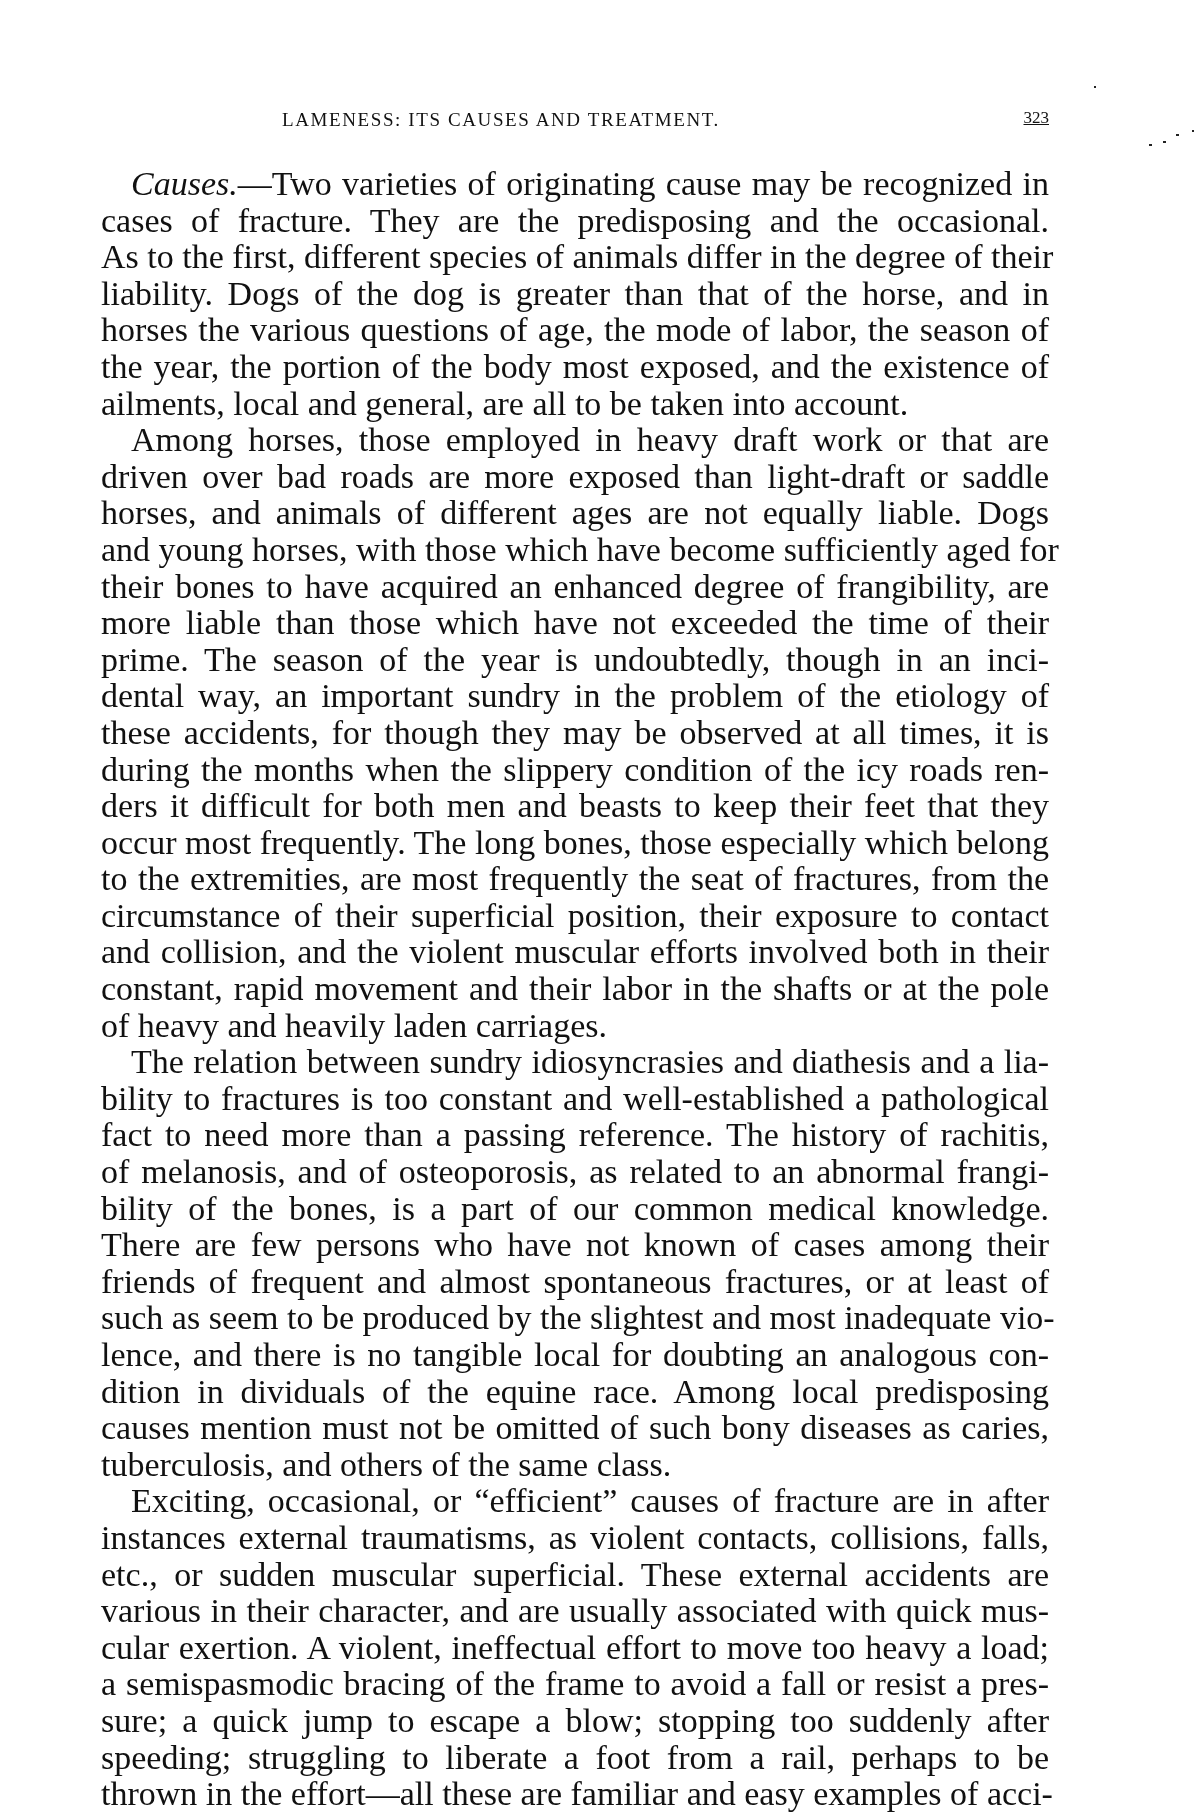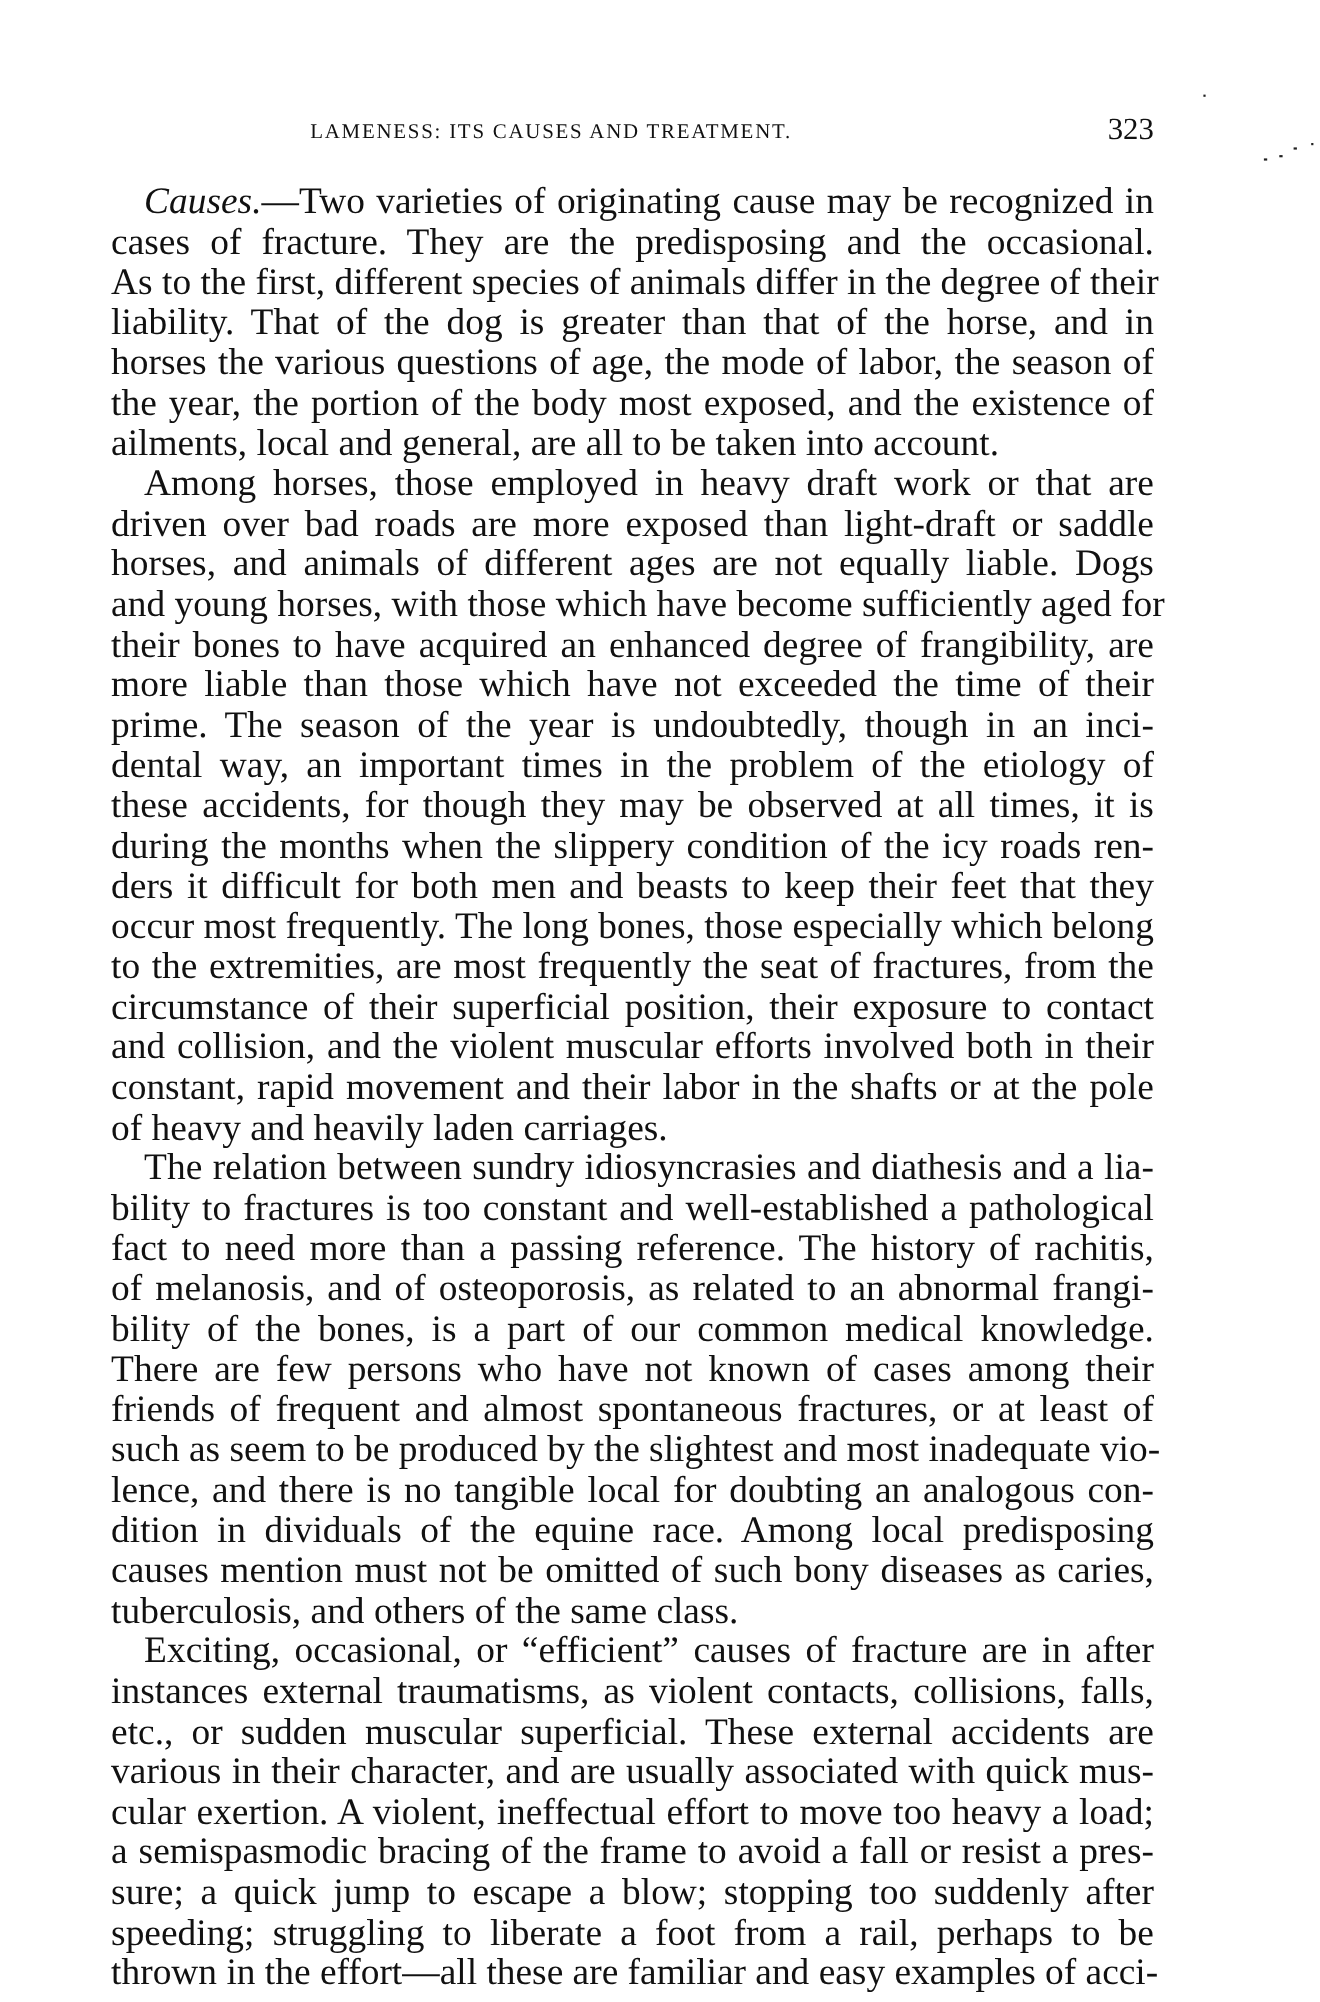--- a/index.html
+++ b/index.html
@@ -35,22 +35,23 @@
       font-size: 19px;
       letter-spacing: 1.6px;
       text-transform: uppercase;
       line-height: 32px;
       white-space: nowrap;
     }
     .page-number {
       position: absolute;
       right: 0;
       top: -2px;
-      font-size: 28px;
+      font-size: 17px;
       line-height: 32px;
+      text-decoration: underline;
     }
     .body-text {
       position: absolute;
       left: 101px;
       top: 166px;
       width: 948px;
     }
     .para {
       margin: 0;
       font-size: 34px;
@@ -90,35 +91,35 @@
     <span class="running-title">Lameness: its causes and treatment.</span>
     <span class="page-number">323</span>
   </div>
 
   <div class="body-text">
 
     <p class="para">
       <span class="line indent"><span class="run-in">Causes.</span><span>—Two varieties of originating cause may be recognized in</span></span>
       <span class="line">cases of fracture. They are the predisposing and the occasional.</span>
       <span class="line">As to the first, different species of animals differ in the degree of their</span>
-      <span class="line">liability. That of the dog is greater than that of the horse, and in</span>
+      <span class="line">liability. Dogs of the dog is greater than that of the horse, and in</span>
       <span class="line">horses the various questions of age, the mode of labor, the season of</span>
       <span class="line">the year, the portion of the body most exposed, and the existence of</span>
       <span class="line last">ailments, local and general, are all to be taken into account.</span>
     </p>
 
     <p class="para">
       <span class="line indent">Among horses, those employed in heavy draft work or that are</span>
       <span class="line">driven over bad roads are more exposed than light-draft or saddle</span>
       <span class="line">horses, and animals of different ages are not equally liable. Dogs</span>
       <span class="line">and young horses, with those which have become sufficiently aged for</span>
       <span class="line">their bones to have acquired an enhanced degree of frangibility, are</span>
       <span class="line">more liable than those which have not exceeded the time of their</span>
       <span class="line">prime. The season of the year is undoubtedly, though in an inci-</span>
-      <span class="line">dental way, an important times in the problem of the etiology of</span>
+      <span class="line">dental way, an important sundry in the problem of the etiology of</span>
       <span class="line">these accidents, for though they may be observed at all times, it is</span>
       <span class="line">during the months when the slippery condition of the icy roads ren-</span>
       <span class="line">ders it difficult for both men and beasts to keep their feet that they</span>
       <span class="line">occur most frequently. The long bones, those especially which belong</span>
       <span class="line">to the extremities, are most frequently the seat of fractures, from the</span>
       <span class="line">circumstance of their superficial position, their exposure to contact</span>
       <span class="line">and collision, and the violent muscular efforts involved both in their</span>
       <span class="line">constant, rapid movement and their labor in the shafts or at the pole</span>
       <span class="line last">of heavy and heavily laden carriages.</span>
     </p>

